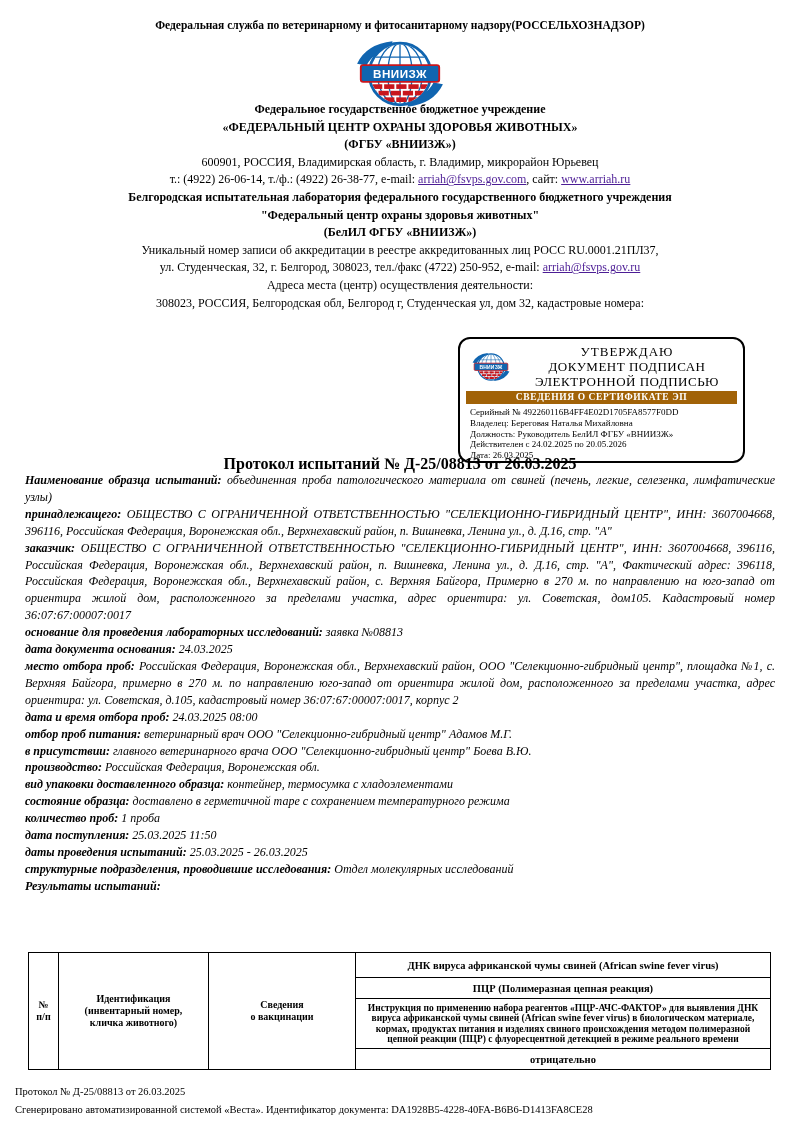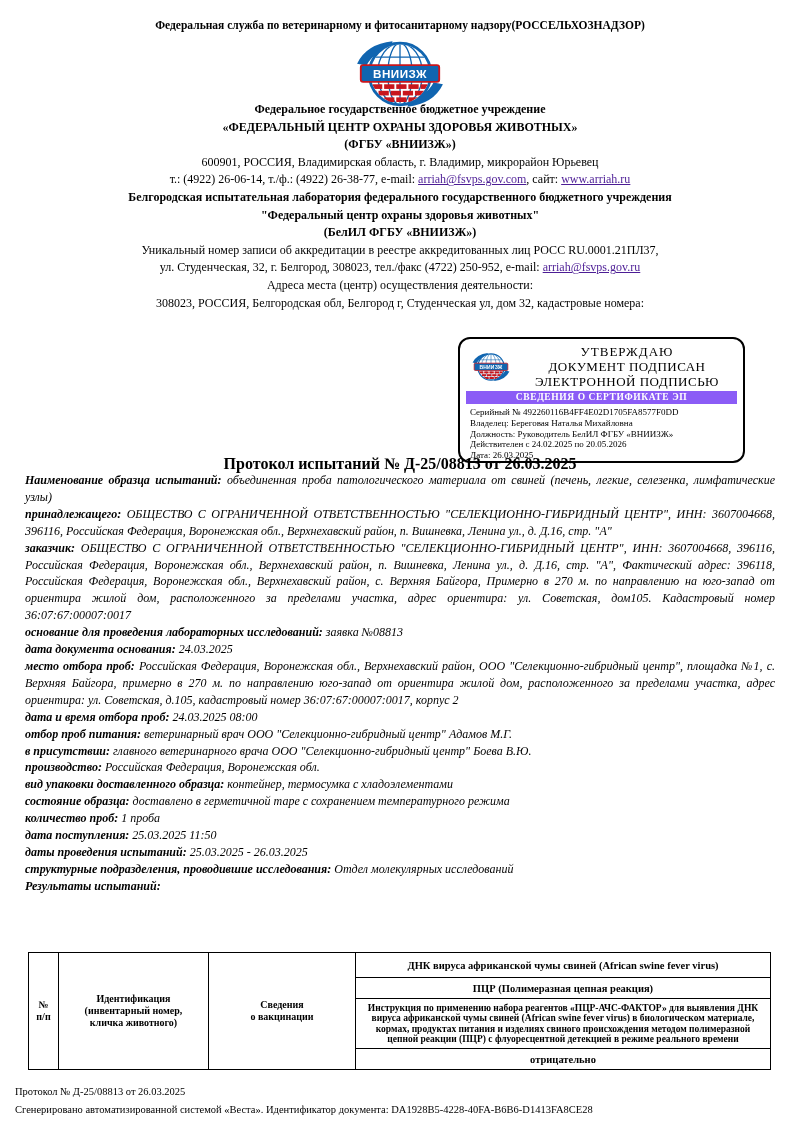--- a/index.html
+++ b/index.html
@@ -19,21 +19,21 @@
 
   #stamp{
     top:337px;left:458px;width:287px;height:126px;box-sizing:border-box;
     border:2px solid #000000;border-radius:12px;background:#fff;z-index:2;
   }
   #stamp-head{display:flex;align-items:center;padding:5px 8px 1px 7px;}
   #stamp-logo{width:48px;height:36px;flex:none;margin-right:4px;}
   #stamp-head-text{flex:1;text-align:center;}
   #stamp-approve{font-size:13px;line-height:15px;letter-spacing:1px;}
   .stamp-signed{font-size:13px;line-height:15px;letter-spacing:0.5px;font-family:Liberation Serif, serif;}
-  #stamp-bar{background:#8b5cf6;color:#fff;font-weight:bold;font-size:9.5px;line-height:13px;
+  #stamp-bar{background:#a16207;color:#fff;font-weight:bold;font-size:9.5px;line-height:13px;
     text-align:center;margin:1px 6px 2px 6px;letter-spacing:0.6px;}
   #stamp-details{padding:1px 10px;font-size:9px;line-height:10.8px;text-align:left;}
 
   #title{top:455px;left:0;right:0;text-align:center;font-weight:bold;font-size:16px;z-index:3;}
 
   #body-text{top:472px;left:25px;width:750px;font-size:12px;line-height:16.9px;text-align:justify;font-style:italic;}
   #body-text p{margin:0;}
   b.lbl::after{content:" ";}
 
   #results-table{top:952px;left:28px;width:742px;border-collapse:collapse;table-layout:fixed;z-index:1;}

